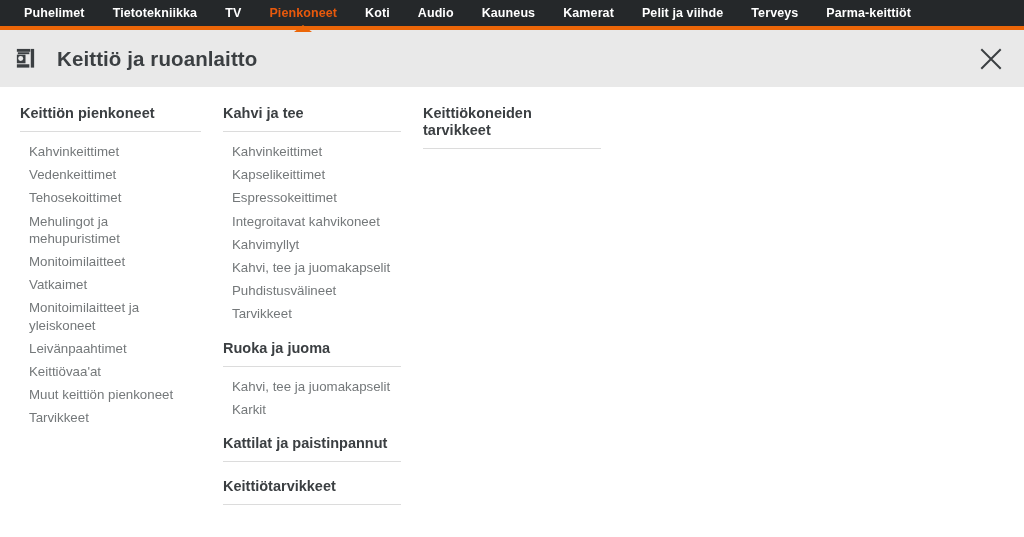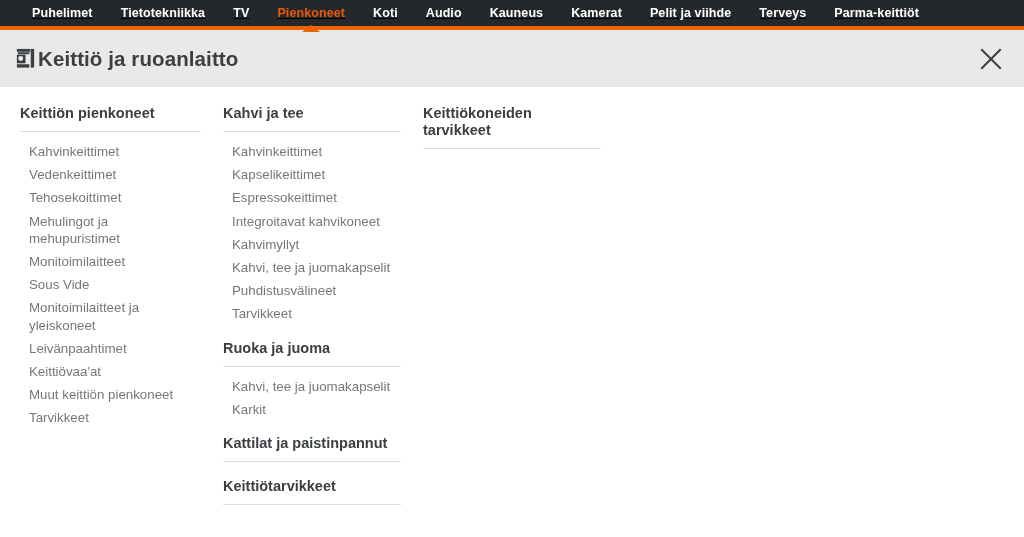--- a/index.html
+++ b/index.html
@@ -15,23 +15,22 @@
     -webkit-font-smoothing: antialiased;
   }
 
   
   .topnav {
     position: relative;
     height: 26px;
     background: #25282a;
     display: flex;
     align-items: center;
-    padding: 0 18px;
-    box-sizing: border-box;
-    text-decoration: underline;
+    padding: 0 10px;
+    box-sizing: border-box;
   }
   .topnav-item {
     color: #ffffff;
     font-size: 12.5px;
     font-weight: bold;
     letter-spacing: .1px;
     white-space: nowrap;
     padding: 0 14px;
     line-height: 26px;
     cursor: pointer;
@@ -63,21 +62,21 @@
     background: #e9e9e9;
     display: flex;
     align-items: center;
     justify-content: space-between;
     padding: 0 16px 0 14px;
     box-sizing: border-box;
   }
   .flyout-title {
     display: flex;
     align-items: center;
-    gap: 1px;
+    gap: 20px;
   }
   .flyout-title-text {
     font-size: 20.5px;
     font-weight: bold;
     color: #3b3f42;
     letter-spacing: .1px;
   }
   .appliance-icon {
     display: block;
     width: 23px;
@@ -204,21 +203,21 @@
           <li>
             <a class="group-link">Tehosekoittimet</a>
           </li>
           <li>
             <a class="group-link">Mehulingot ja mehupuristimet</a>
           </li>
           <li>
             <a class="group-link">Monitoimilaitteet</a>
           </li>
           <li>
-            <a class="group-link">Sous Vide</a>
+            <a class="group-link">Vatkaimet</a>
           </li>
           <li>
             <a class="group-link">Monitoimilaitteet ja yleiskoneet</a>
           </li>
           <li>
             <a class="group-link">Leivänpaahtimet</a>
           </li>
           <li>
             <a class="group-link">Keittiövaa'at</a>
           </li>

